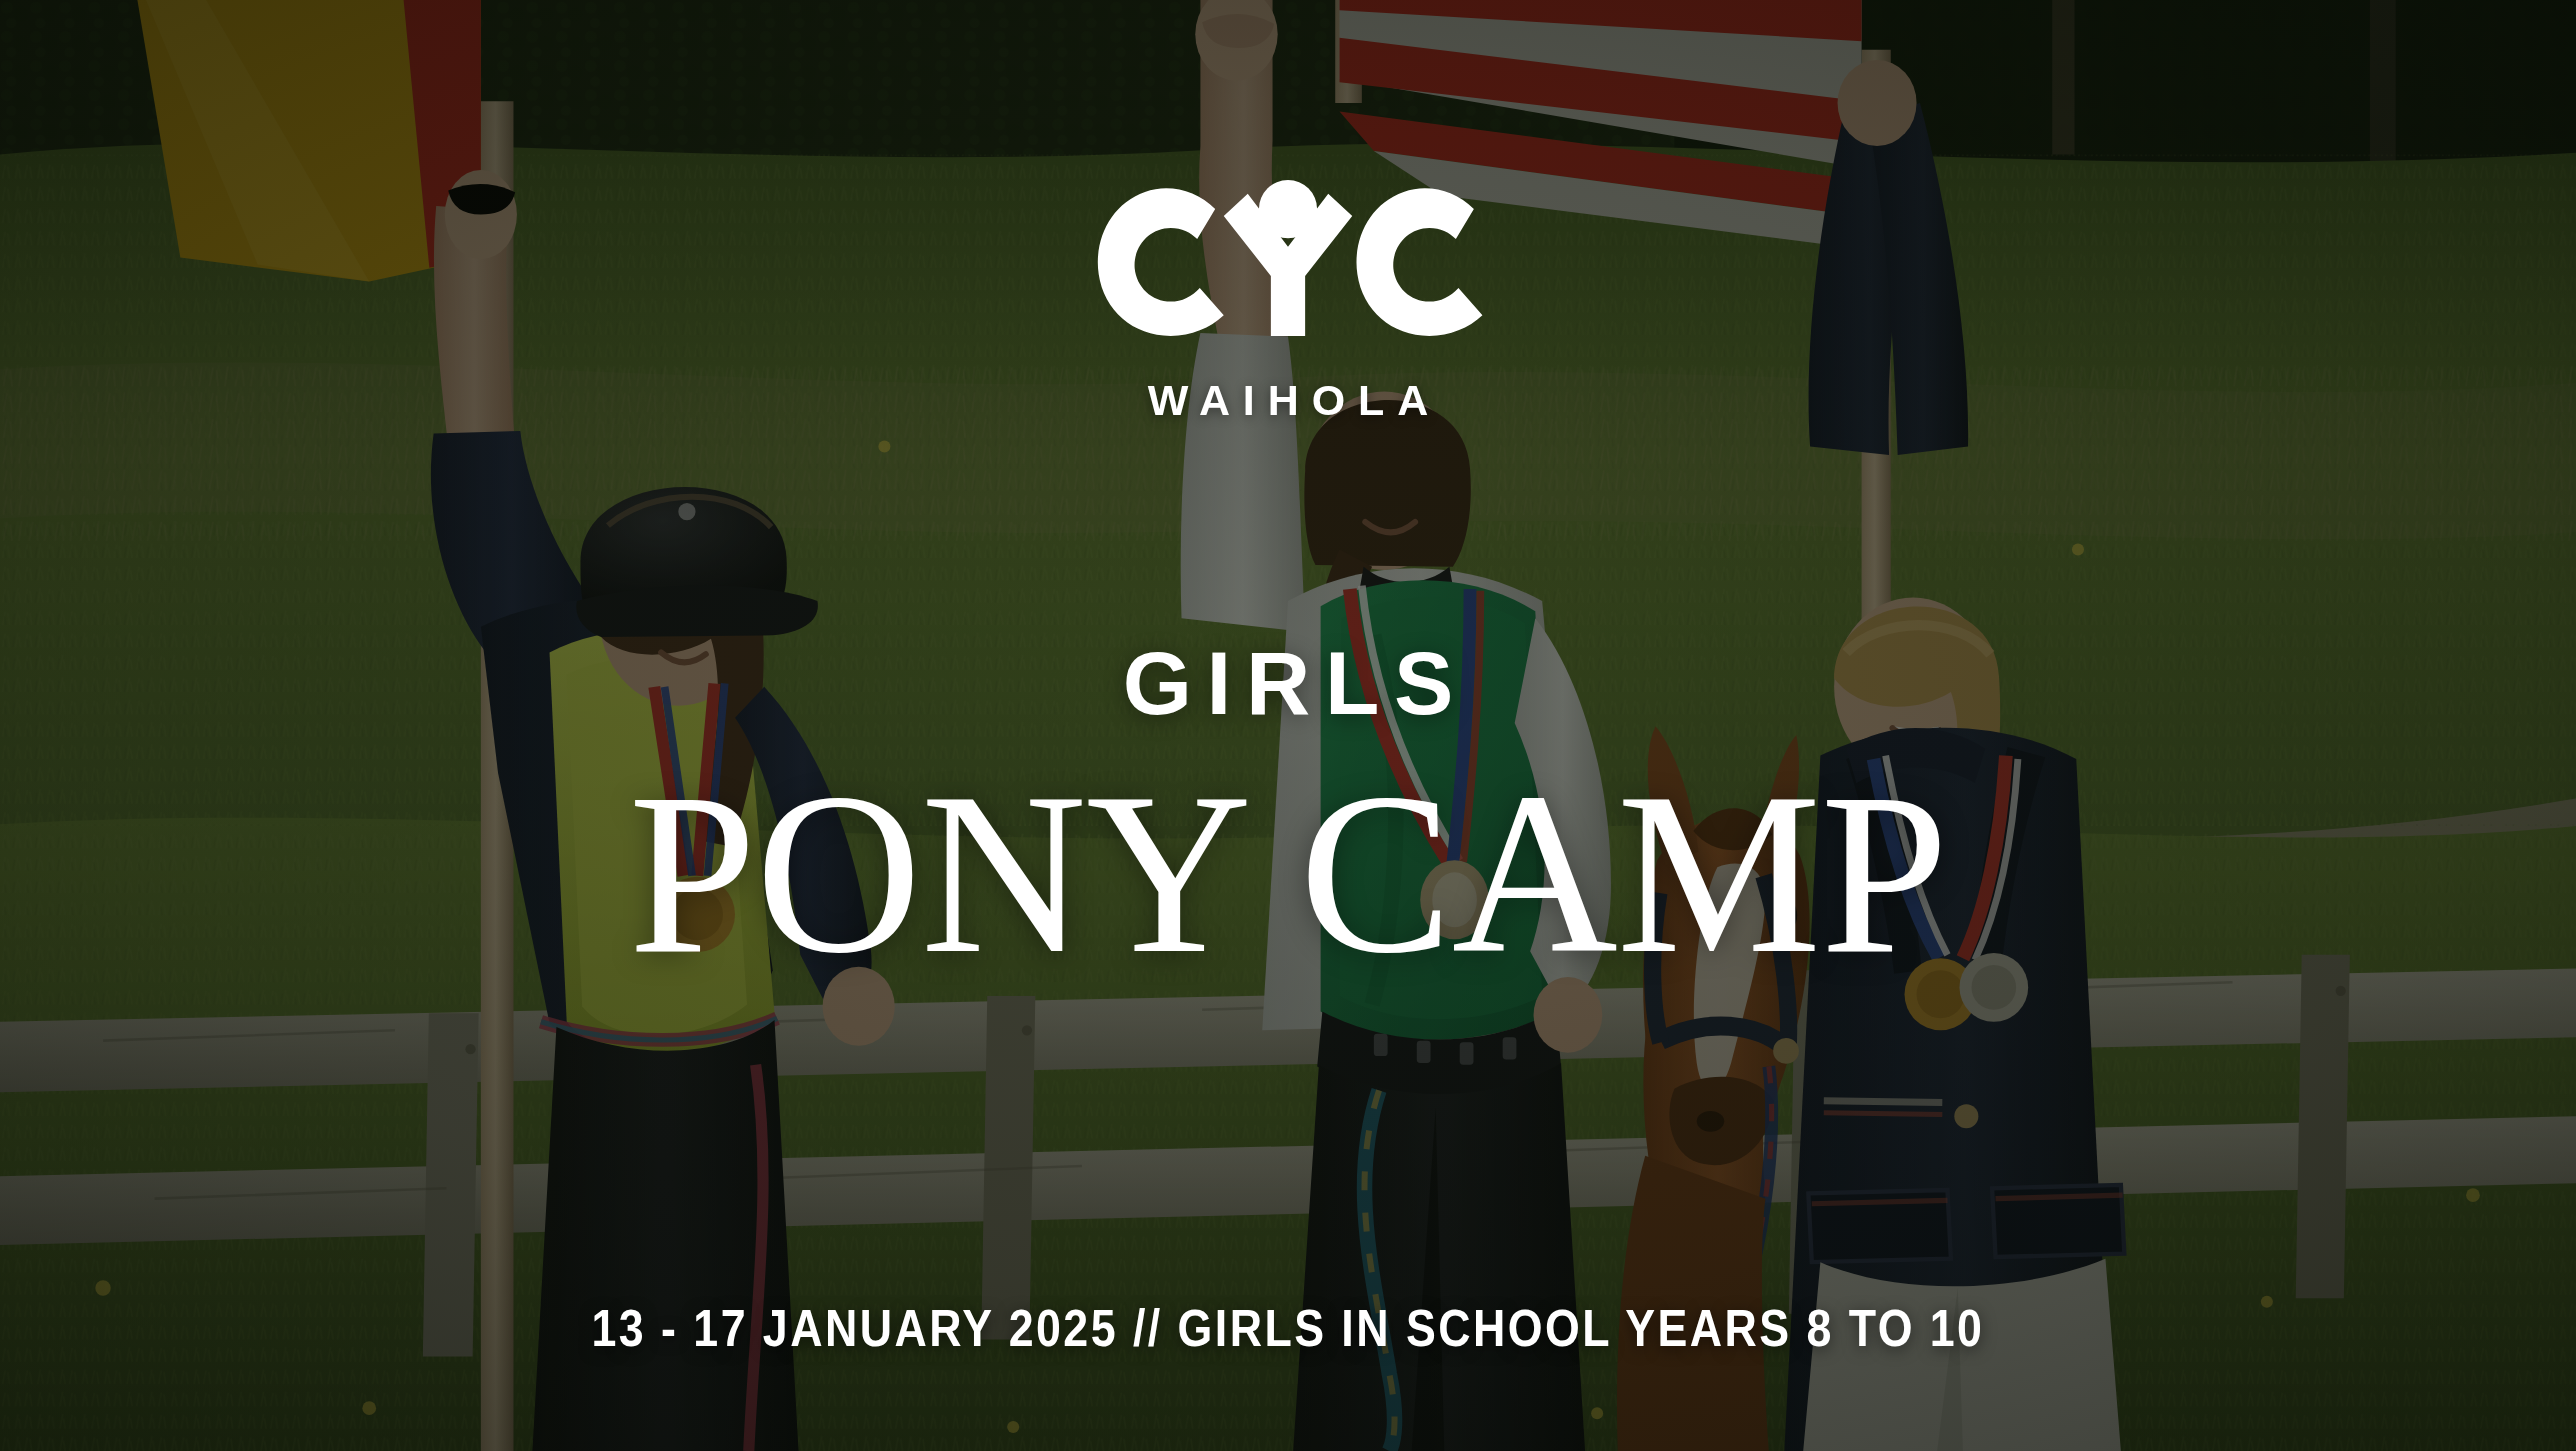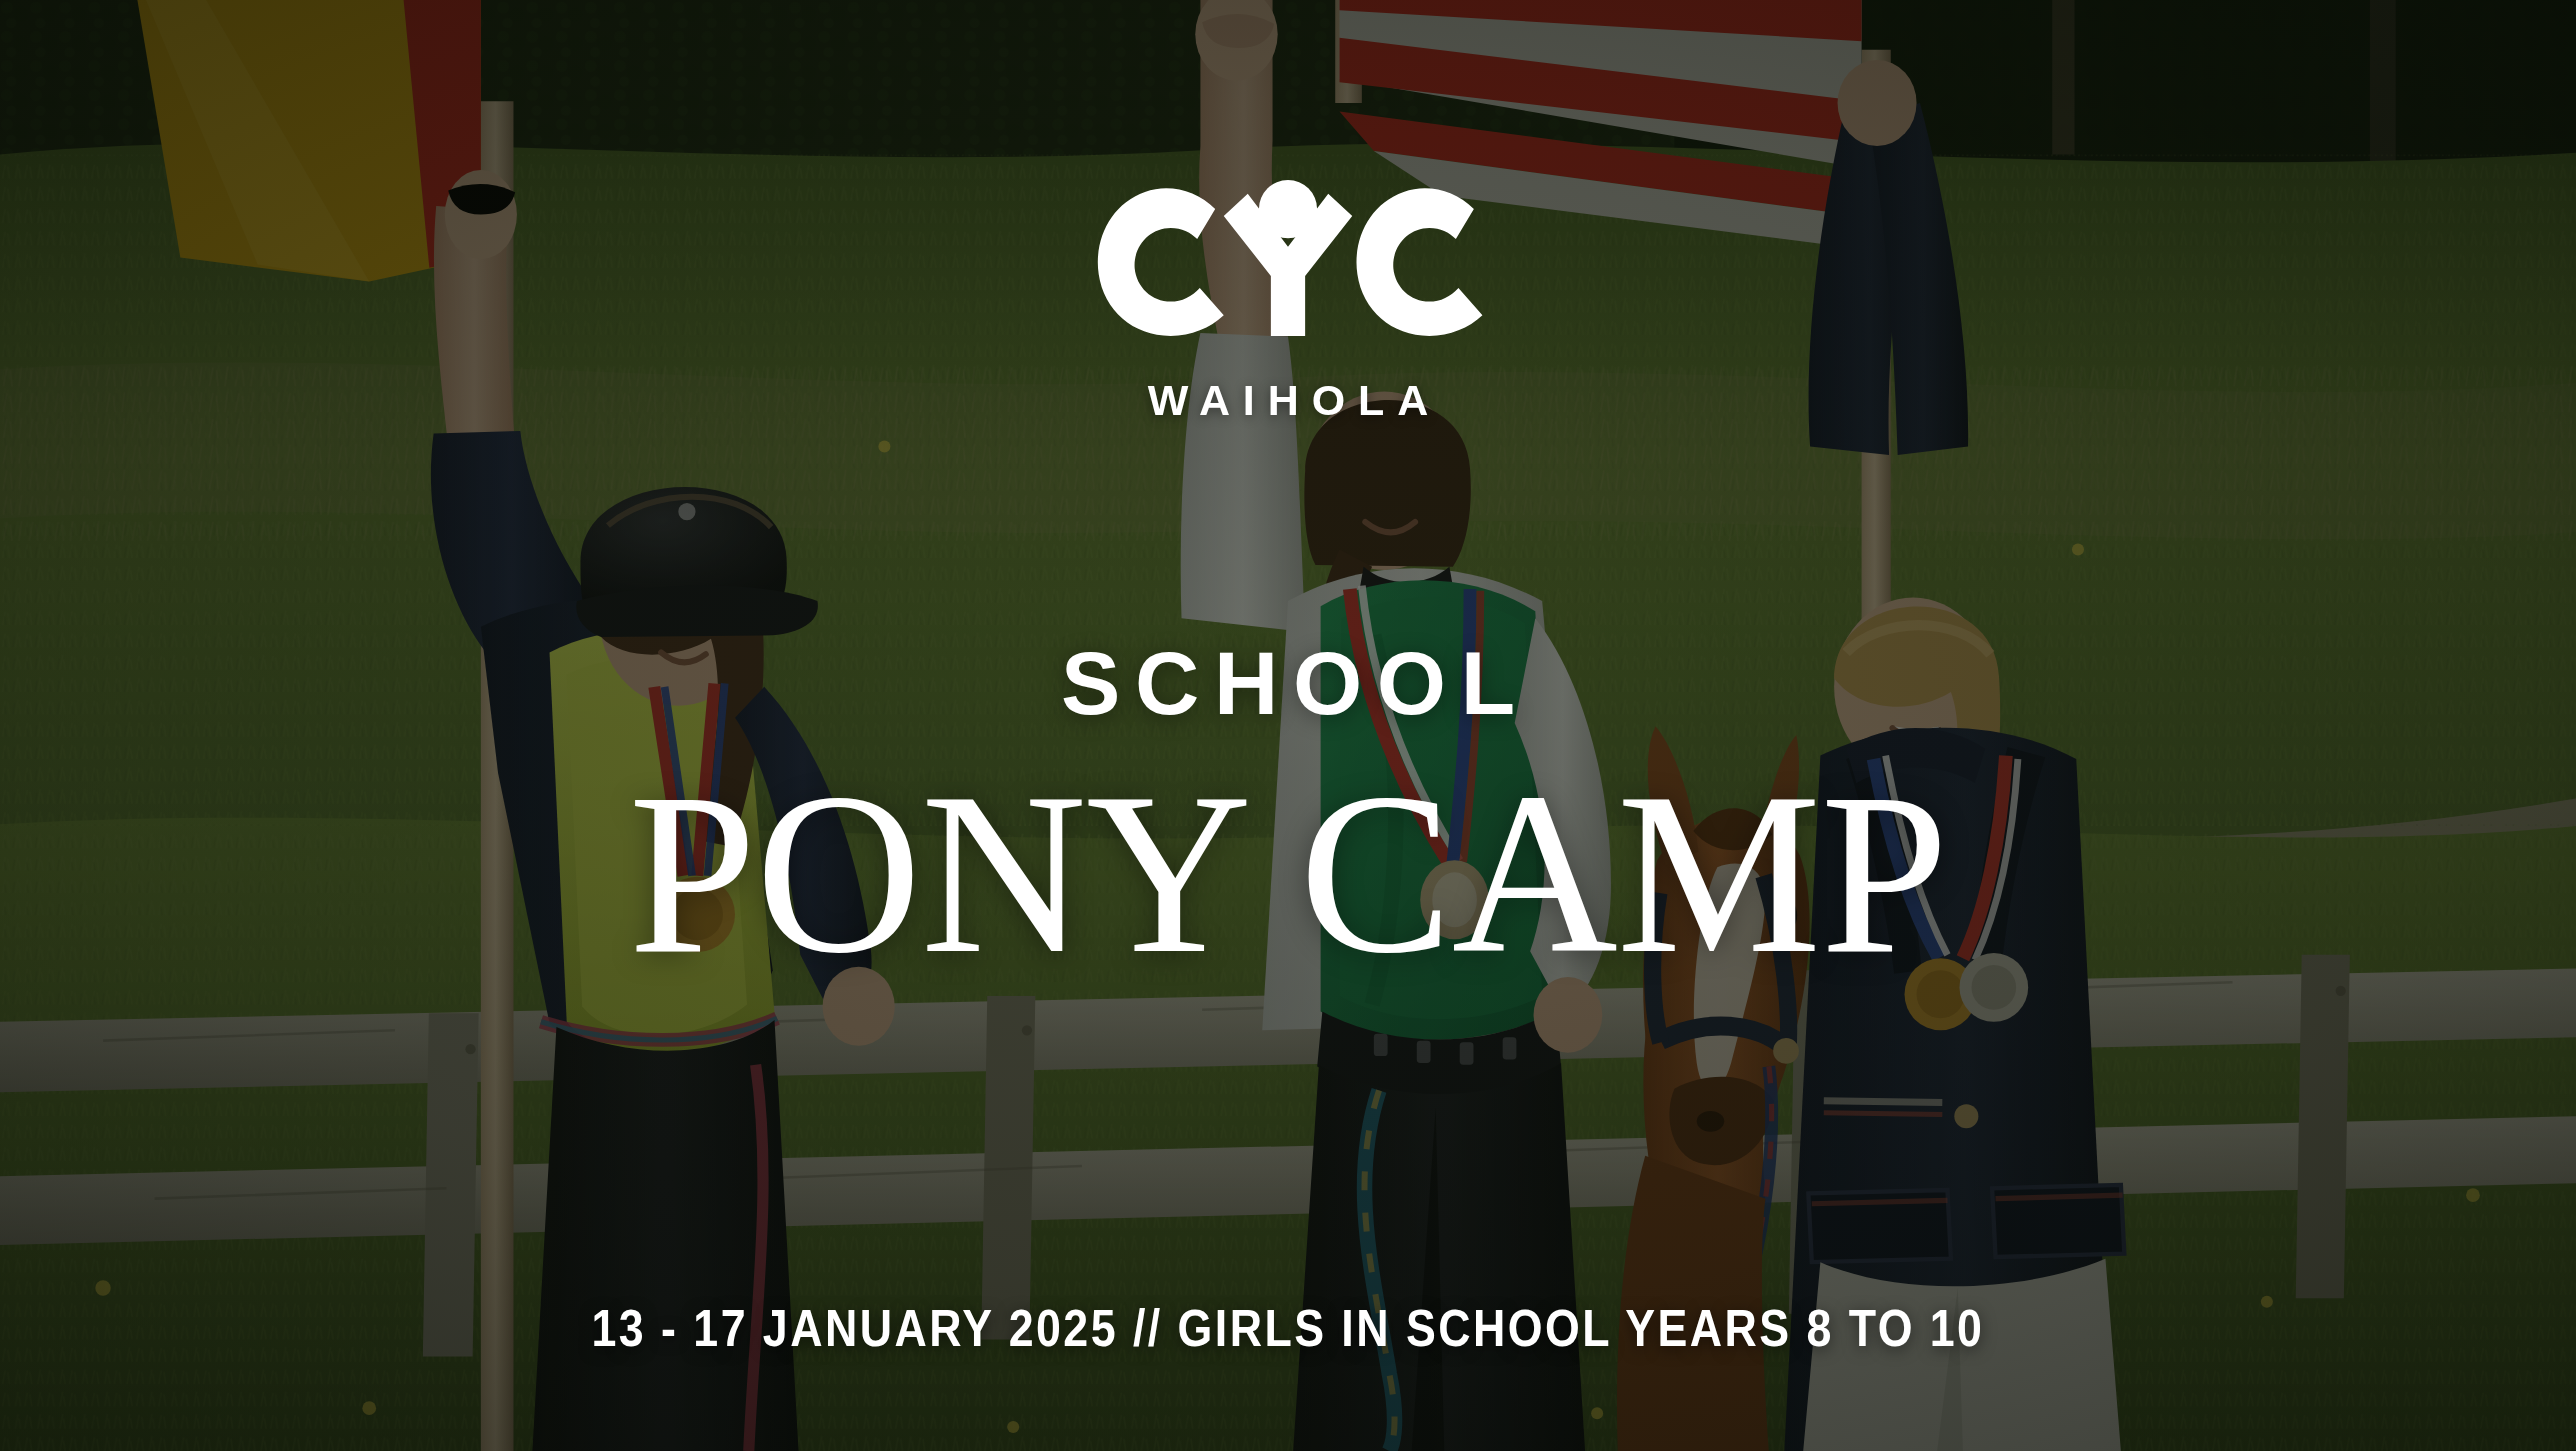--- a/index.html
+++ b/index.html
@@ -573,21 +573,21 @@
                  L255,126 L255,196 L215,196 L215,126 Z" fill="#ffffff"></path>
 
         <path d="M452,48 C430,26 398,18 370,28 C330,42 310,84 316,124
                  C322,166 356,196 400,196 C424,196 446,187 462,172
                  L434,140 C425,150 413,156 400,156 C378,156 360,139 358,117
                  C356,92 375,70 400,70 C413,70 423,75 431,83 Z" fill="#ffffff"></path>
       </svg>
       <div class="logo-wordmark">WAIHOLA</div>
     </div>
 
-    <div class="kicker">SCHOOL</div>
+    <div class="kicker">GIRLS</div>
 
     <div class="headline">PONY CAMP</div>
 
     <div class="caption">13 - 17 JANUARY 2025 // GIRLS IN SCHOOL YEARS 8 TO 10</div>
 
   </div>
 </div>
 
 
 </body></html>

